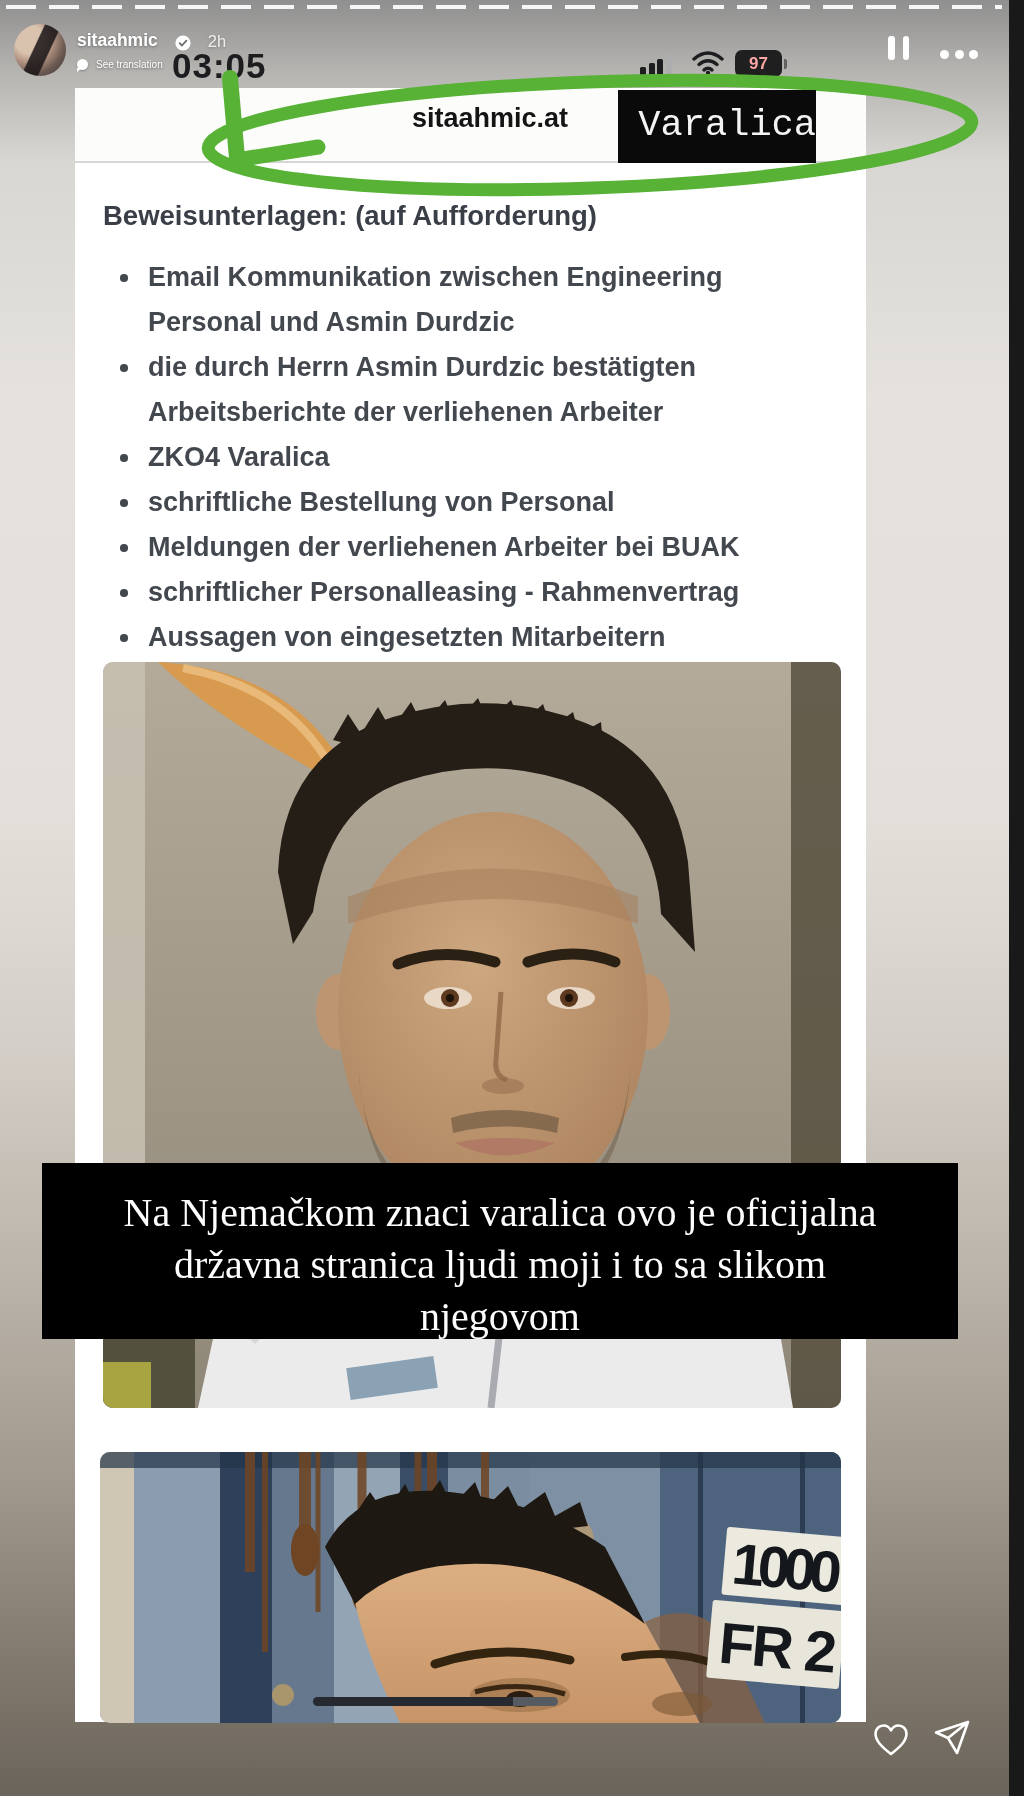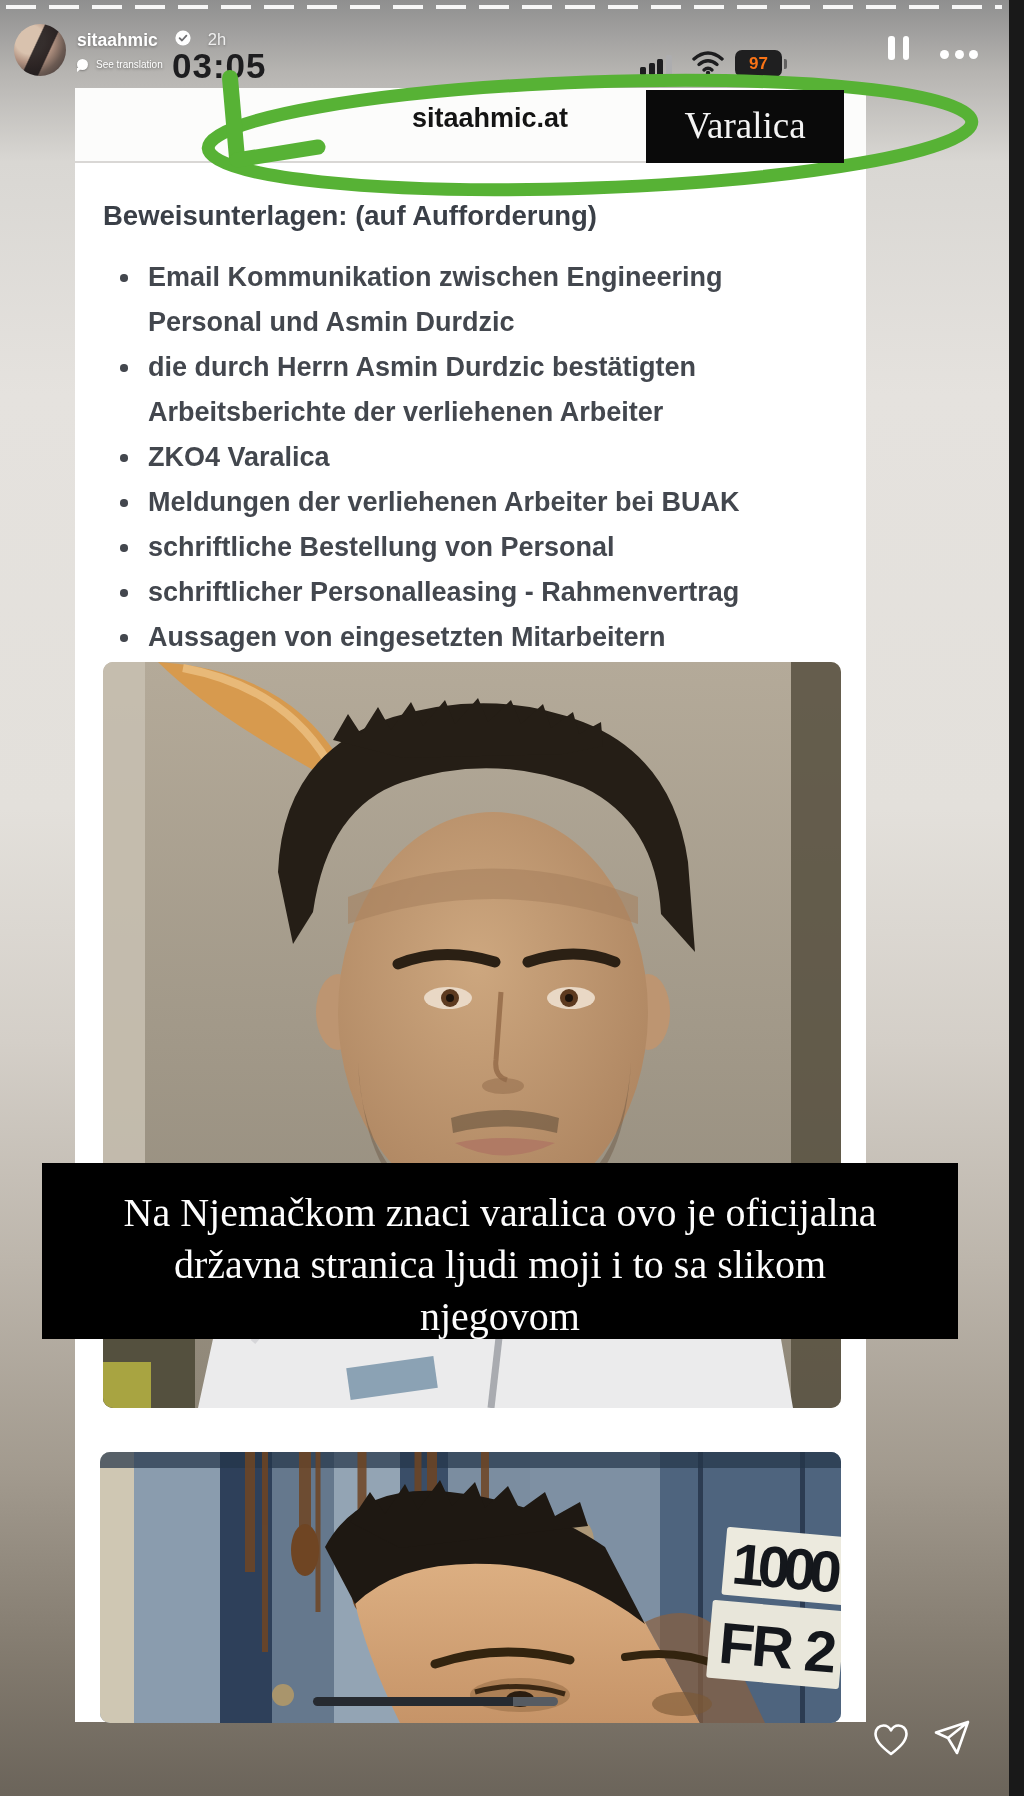--- a/index.html
+++ b/index.html
@@ -9,53 +9,53 @@
     background:linear-gradient(180deg,#8f8f8f 0%,#b6b4b1 4%,#d9d7d3 9%,#e5e2de 22%,#e3e0db 45%,#d4cfc8 58%,#bdb6ac 70%,#a29a8e 82%,#837b6f 92%,#6b645a 100%);
   }
   .right-strip{position:absolute;right:0;top:0;width:15px;height:1796px;background:#191919;}
   .progress{position:absolute;left:6px;top:5px;width:996px;height:4px;
     background:repeating-linear-gradient(90deg,rgba(255,255,255,.92) 0 30px,rgba(255,255,255,0) 30px 43px);}
   
   .avatar{position:absolute;left:14px;top:24px;width:52px;height:52px;border-radius:50%;overflow:hidden;
     background:
       linear-gradient(115deg,rgba(24,20,22,0) 40%,rgba(24,20,22,.85) 42%,rgba(24,20,22,.85) 62%,rgba(24,20,22,0) 64%),
       radial-gradient(circle at 30% 30%,#d9c2ae 0 28%,#b29281 45%,#6b5a52 68%,#3a3233 100%);}
-  .head-row{position:absolute;left:77px;top:30px;display:flex;align-items:flex-start;gap:17px;z-index:6;}
+  .head-row{position:absolute;left:77px;top:30px;display:flex;align-items:flex-end;gap:17px;z-index:6;}
   .uname{color:#fff;font-weight:bold;font-size:17.5px;text-shadow:0 1px 3px rgba(0,0,0,.35);}
   .tstamp{color:rgba(255,255,255,.85);font-size:16.5px;text-shadow:0 1px 3px rgba(0,0,0,.3);}
   .trans-row{position:absolute;left:77px;top:59px;display:flex;align-items:center;gap:8px;z-index:6;}
   .trans-label{color:#fff;font-size:10px;text-shadow:0 1px 3px rgba(0,0,0,.45);}
   .bubble{width:11px;height:11px;border-radius:50%;background:#fff;box-shadow:0 1px 2px rgba(0,0,0,.3);position:relative;}
   .bubble:after{content:"";position:absolute;left:0;bottom:-2px;border-left:5px solid #fff;border-bottom:4px solid transparent;}
   .pause{position:absolute;left:888px;top:36px;display:flex;gap:8px;z-index:6;}
   .pause span{display:block;width:6.5px;height:24px;background:#fff;border-radius:3px;}
   .dots{position:absolute;left:940px;top:50px;display:flex;gap:5.5px;z-index:6;}
   .dots span{display:block;width:9px;height:9px;border-radius:50%;background:#fff;}
   
   .clock{position:absolute;left:172px;top:46px;font-size:35px;font-weight:bold;color:#1d1d1f;letter-spacing:1px;z-index:4;}
   .sig{position:absolute;left:640px;top:55px;display:flex;align-items:flex-end;gap:2.5px;z-index:4;}
   .sig i{display:block;width:6px;background:#1d1d1f;border-radius:1.5px;}
   .sig i:nth-child(1){height:8px}.sig i:nth-child(2){height:12px}.sig i:nth-child(3){height:16px}
   .sig i:nth-child(4){height:20px;background:#adadaf;}
   .wifi{position:absolute;left:691px;top:50px;z-index:4;}
   .batt{position:absolute;left:735px;top:50px;width:47px;height:27px;background:#1f1f20;border-radius:7px;
-    color:#f97316;font-size:17px;font-weight:bold;text-align:center;line-height:27px;z-index:4;}
+    color:#fca5a5;font-size:17px;font-weight:bold;text-align:center;line-height:27px;z-index:4;}
   .batt:after{content:"";position:absolute;right:-5px;top:8.5px;width:3.5px;height:10px;background:rgba(31,31,32,.55);border-radius:0 2px 2px 0;}
   
   .panel{position:absolute;left:75px;top:88px;width:791px;height:1634px;background:#fff;}
   .urlbar{position:absolute;left:0;top:0;width:791px;height:73px;background:#fcfcfb;border-bottom:2px solid #d9d7d5;}
   .url{position:absolute;left:215px;top:15px;width:400px;text-align:center;font-size:27px;font-weight:bold;color:#141414;z-index:3;}
   .doc-head{position:absolute;left:28px;top:112px;font-size:27.5px;font-weight:bold;color:#3a3f47;}
   .doc-list{position:absolute;left:28px;top:163px;width:740px;margin:4px;padding:0;list-style:none;font-weight:bold;}
   .doc-list li{position:relative;padding-left:41px;font-size:27px;line-height:45px;color:#43474e;white-space:pre-line;}
   .doc-list li:before{content:"";position:absolute;left:13px;top:19px;width:7.5px;height:7.5px;border-radius:50%;background:#43474e;}
   
   .green-svg{position:absolute;left:150px;top:58px;z-index:5;}
-  .varalica{position:absolute;left:646px;top:90px;width:198px;height:73px;background:#0a0a0a;z-index:6;
-    color:#f4f4f4;font-family:Liberation Serif, serif;font-size:37px;text-align:center;line-height:71px;}
+  .varalica{position:absolute;left:618px;top:90px;width:198px;height:73px;background:#0a0a0a;z-index:6;
+    color:#f4f4f4;font-family:Liberation Mono, monospace;font-size:37px;text-align:right;line-height:71px;}
   .caption{position:absolute;left:42px;top:1163px;width:916px;height:176px;background:#000;z-index:7;
     color:#fdfdfd;font-family:"Liberation Serif",serif;font-size:40px;line-height:52px;text-align:center;
     white-space:pre-line;padding-top:24px;box-sizing:border-box;}
   .photo1{position:absolute;left:103px;top:662px;width:738px;height:746px;border-radius:10px;overflow:hidden;}
   .photo2{position:absolute;left:100px;top:1452px;width:741px;height:271px;border-radius:10px;overflow:hidden;}
   .scrub-a{position:absolute;left:313px;top:1697px;width:200px;height:9px;border-radius:5px 0 0 5px;background:#262a30;z-index:8;}
   .scrub-b{position:absolute;left:513px;top:1697px;width:45px;height:9px;border-radius:0 5px 5px 0;background:#565b62;z-index:8;}
   
   .act{position:absolute;z-index:9;cursor:pointer;background:none;border:none;padding:0;}
   .like-btn{left:872px;top:1722px;}
@@ -110,22 +110,22 @@
   <div class="panel">
     <div class="urlbar"></div>
     <div class="url">sitaahmic.at</div>
     <div class="doc-head">Beweisunterlagen: (auf Aufforderung)</div>
     <ul class="doc-list">
       <li>Email Kommunikation zwischen Engineering
 Personal und Asmin Durdzic</li>
       <li>die durch Herrn Asmin Durdzic bestätigten
 Arbeitsberichte der verliehenen Arbeiter</li>
       <li>ZKO4 Varalica</li>
+      <li>schriftliche Bestellung von Personal</li>
       <li>Meldungen der verliehenen Arbeiter bei BUAK</li>
-      <li>schriftliche Bestellung von Personal</li>
       <li>schriftlicher Personalleasing - Rahmenvertrag</li>
       <li>Aussagen von eingesetzten Mitarbeitern</li>
     </ul>
   </div>
 
   <svg class="green-svg" width="830" height="150" viewBox="0 0 830 150">
     <ellipse cx="440" cy="77" rx="382" ry="53" fill="none" stroke="#57b235" stroke-width="13" transform="rotate(-2 440 77)" stroke-linecap="round"></ellipse>
     <path d="M 80 20 L 87 100" stroke="#57b235" stroke-width="16" stroke-linecap="round" fill="none"></path>
     <path d="M 87 102 L 168 89" stroke="#57b235" stroke-width="15" stroke-linecap="round" fill="none"></path>
   </svg>

